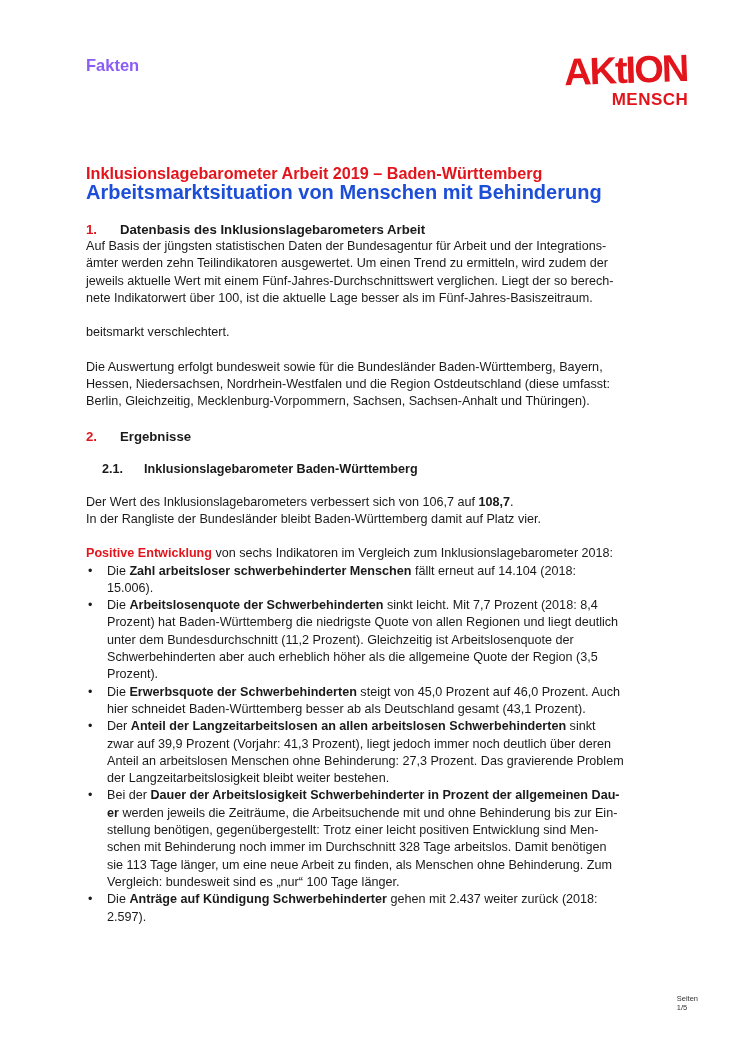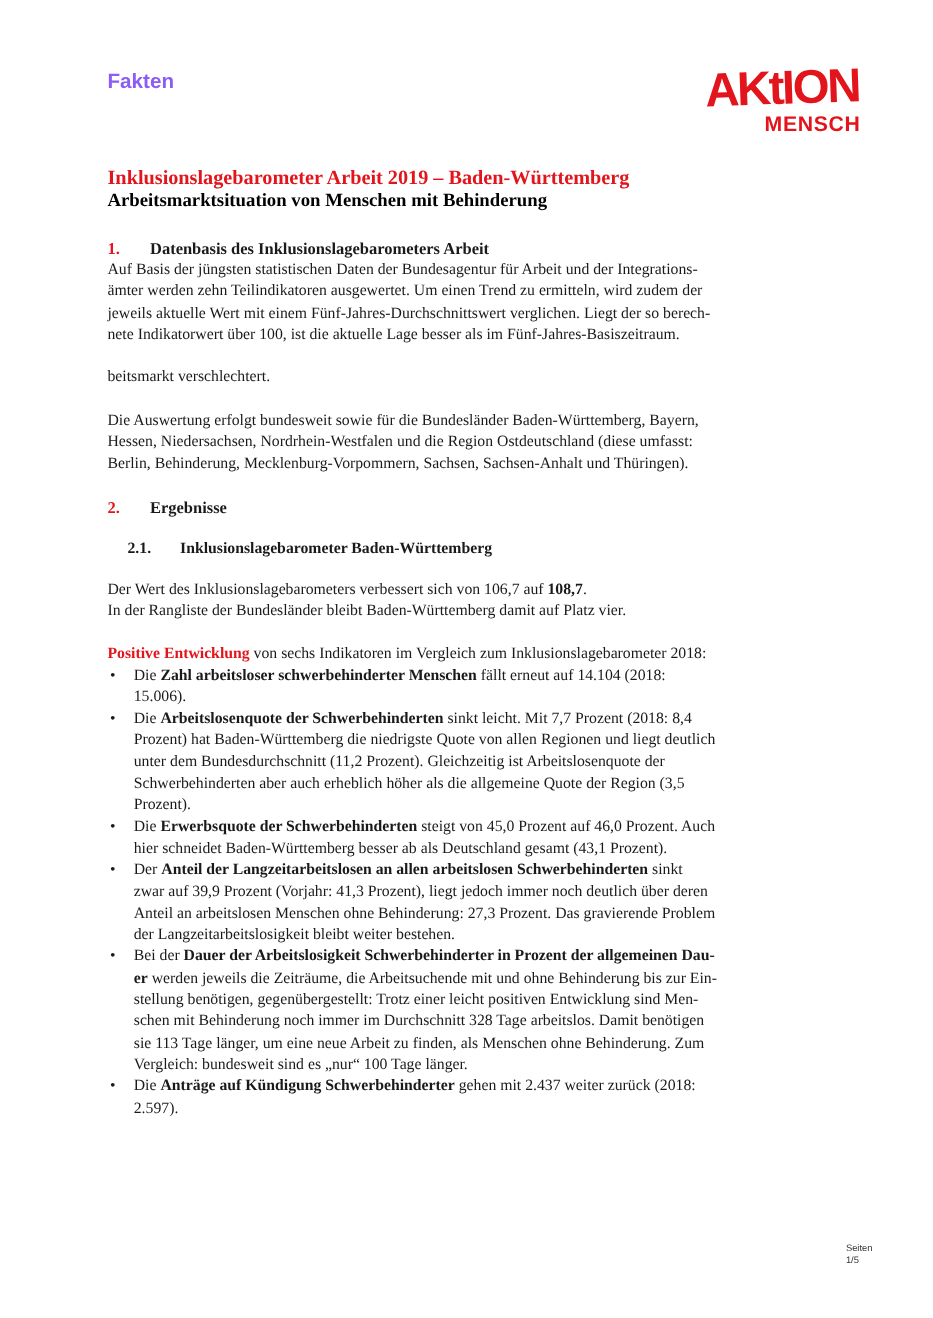--- a/index.html
+++ b/index.html
@@ -8,28 +8,28 @@
       font-family: "Liberation Sans", sans-serif; color: #1a1a1a;
     }
     .fakten {
       position: absolute; left: 86px; top: 56px;
       font-size: 16.5px; font-weight: bold; color: #8b5cf6;
     }
     .logo {
       position: absolute; left: 546px; top: 50px; width: 160px; height: 58px;
     }
     .content {
-      position: absolute; left: 86px; top: 133px; width: 615px;
-      font-size: 12.6px; line-height: 17.3px; font-family: Liberation Serif, serif;
+      position: absolute; left: 86px; top: 164px; width: 615px;
+      font-size: 12.6px; line-height: 17.3px;
     }
     .doc-title {
       font-size: 16.2px; font-weight: bold; color: #e3151c; line-height: 19px; margin: 0;
     }
     .doc-subtitle {
-      font-size: 15px; font-weight: bold; color: #000000; line-height: 18px; margin: 0;
+      font-size: 20px; font-weight: bold; color: #1d4ed8; line-height: 18px; margin: 0;
     }
     .h1 {
       font-weight: bold; font-size: 13.2px; margin: 0; line-height: 17px;
     }
     .h1 .num { color: #e3151c; display: inline-block; width: 34px; }
     .h2 { font-weight: bold; font-size: 12.6px; margin: 16px; line-height: 17px; }
     .h2 .num { display: inline-block; width: 42px; }
     p { margin: 0; }
     .red-bold { color: #e3151c; font-weight: bold; margin-top: 32px; }
     b { font-weight: bold; }
@@ -67,21 +67,21 @@
     <span>ämter werden zehn Teilindikatoren ausgewertet. Um einen Trend zu ermitteln, wird zudem der</span><br>
     <span>jeweils aktuelle Wert mit einem Fünf-Jahres-Durchschnittswert verglichen. Liegt der so berech-</span><br>
     <span>nete Indikatorwert über 100, ist die aktuelle Lage besser als im Fünf-Jahres-Basiszeitraum.</span><br>
     <br>
     <span>beitsmarkt verschlechtert.</span>
   </p>
   <div style="height:17px"></div>
   <p>
     <span>Die Auswertung erfolgt bundesweit sowie für die Bundesländer Baden-Württemberg, Bayern,</span><br>
     <span>Hessen, Niedersachsen, Nordrhein-Westfalen und die Region Ostdeutschland (diese umfasst:</span><br>
-    <span>Berlin, Behinderung, Mecklenburg-Vorpommern, Sachsen, Sachsen-Anhalt und Thüringen).</span>
+    <span>Berlin, Gleichzeitig, Mecklenburg-Vorpommern, Sachsen, Sachsen-Anhalt und Thüringen).</span>
   </p>
 
   <div style="height:17px"></div>
 
   <p class="h1">
     <span class="num">2.</span><span>Ergebnisse</span>
   </p>
   <p class="h2">
     <span class="num">2.1.</span><span>Inklusionslagebarometer Baden-Württemberg</span>
   </p>

